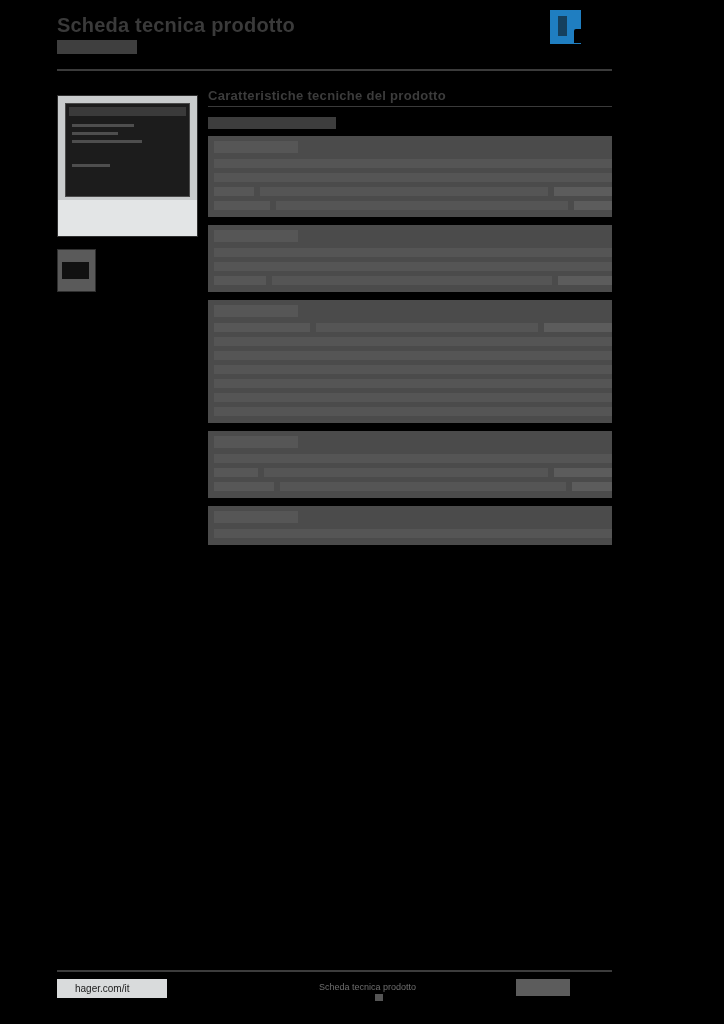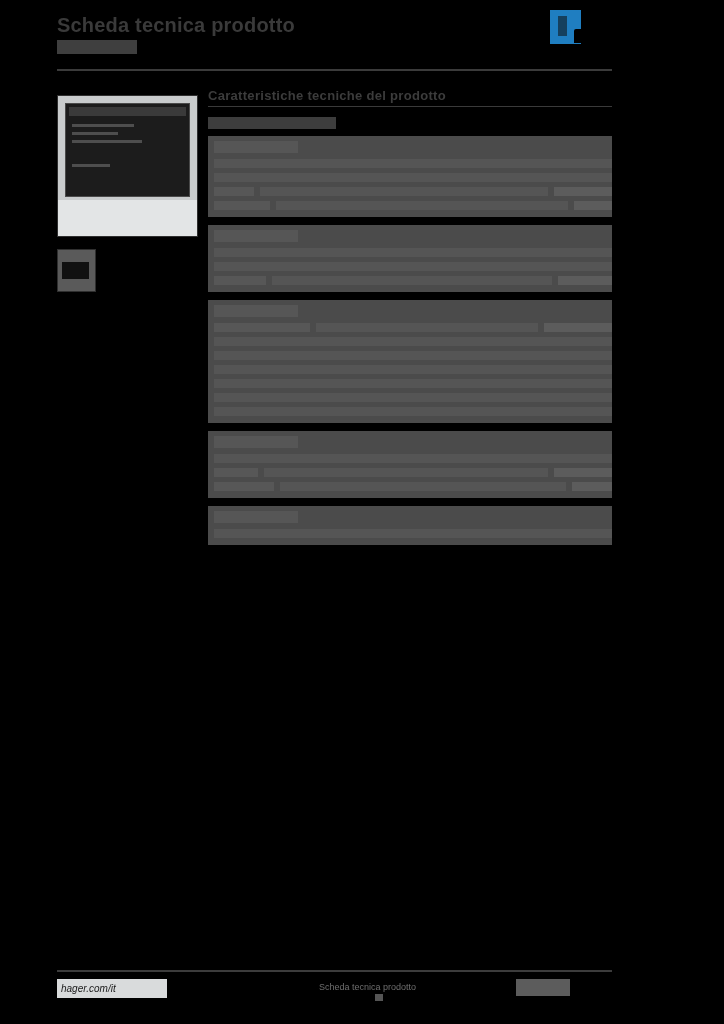--- a/index.html
+++ b/index.html
@@ -246,23 +246,22 @@
   .footer-url {
     position: absolute;
     left: 0;
     top: 9px;
     width: 110px;
     height: 19px;
     background: #d9dbdc;
     color: #1a1a1a;
     font-size: 10px;
     line-height: 19px;
-    padding-left: 4px;
+    padding-left: 18px;
     box-sizing: border-box;
-    font-style: italic;
   }
   .footer-center {
     position: absolute;
     left: 262px;
     top: 12px;
     font-size: 9px;
     color: #6e6e6e;
     white-space: nowrap;
   }
   .footer-page {

